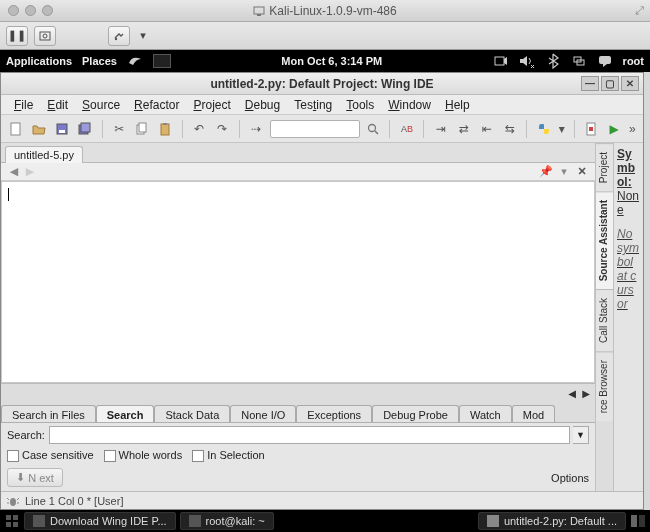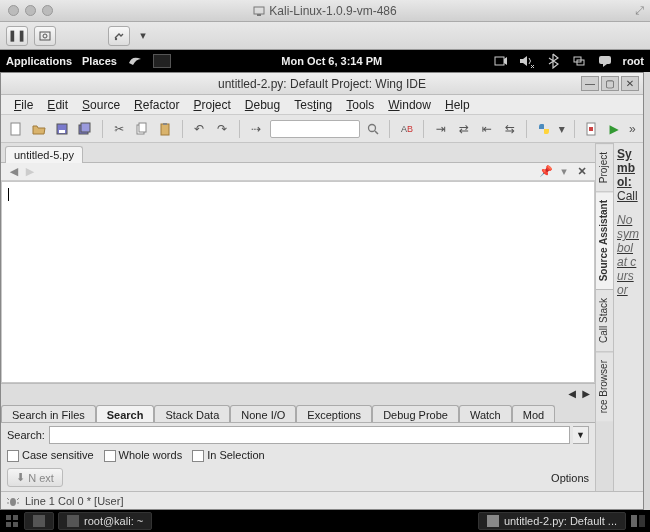--- a/index.html
+++ b/index.html
@@ -76,21 +76,21 @@
     position: absolute;
     left: 0; right: 6px; top: 0; bottom: 0;
     background: #e8e8e8;
     border: 1px solid #888;
     display: flex; flex-direction: column;
   }
   .wing-titlebar {
     height: 22px;
     background: linear-gradient(#efefef,#dcdcdc);
     display: flex; align-items: center; justify-content: center;
-    font-weight: normal; font-size: 12px; color: #333;
+    font-weight: bold; font-size: 12px; color: #333;
     position: relative;
     border-bottom: 1px solid #bbb;
   }
   .wing-winbtns {
     position: absolute; right: 4px; top: 3px;
     display: flex; gap: 2px;
   }
   .wing-winbtns span {
     width: 18px; height: 15px;
     background: #cfcfcf; border: 1px solid #999;
@@ -553,21 +553,21 @@
 
       <div class="wing-sidebar">
         <div class="vtabs">
           <span class="vtab">Project</span>
           <span class="vtab active">Source Assistant</span>
           <span class="vtab">Call Stack</span>
           <span class="vtab">rce Browser</span>
         </div>
         <div class="sidebar-content">
           <div class="hdr">Symbol:</div>
-          <div>Call</div>
+          <div>None</div>
           <div style="height:10px"></div>
           <div style="font-style:italic;color:#666">No symbol at cursor</div>
         </div>
       </div>
     </div>
 
     <div class="wing-status">
       <span class="bug-icon">
         <svg width="12" height="12">
             <ellipse cx="6" cy="7" rx="3" ry="4" fill="#888"></ellipse>
@@ -587,20 +587,21 @@
   <span class="gnome-icon">
     <svg width="14" height="14">
         <rect x="1" y="1" width="5" height="5" fill="#555"></rect>
         <rect x="8" y="1" width="5" height="5" fill="#555"></rect>
         <rect x="1" y="8" width="5" height="5" fill="#555"></rect>
         <rect x="8" y="8" width="5" height="5" fill="#555"></rect>
       </svg>
   </span>
   <span class="taskbtn">
       <span class="ticon"></span>
+      <span>Download Wing IDE P...</span>
     </span>
   <span class="taskbtn">
       <span class="ticon"></span>
       <span>root@kali: ~</span>
     </span>
   <div style="flex:1"></div>
   <span class="taskbtn">
       <span class="ticon" style="background:#888"></span>
       <span>untitled-2.py: Default ...</span>
     </span>

